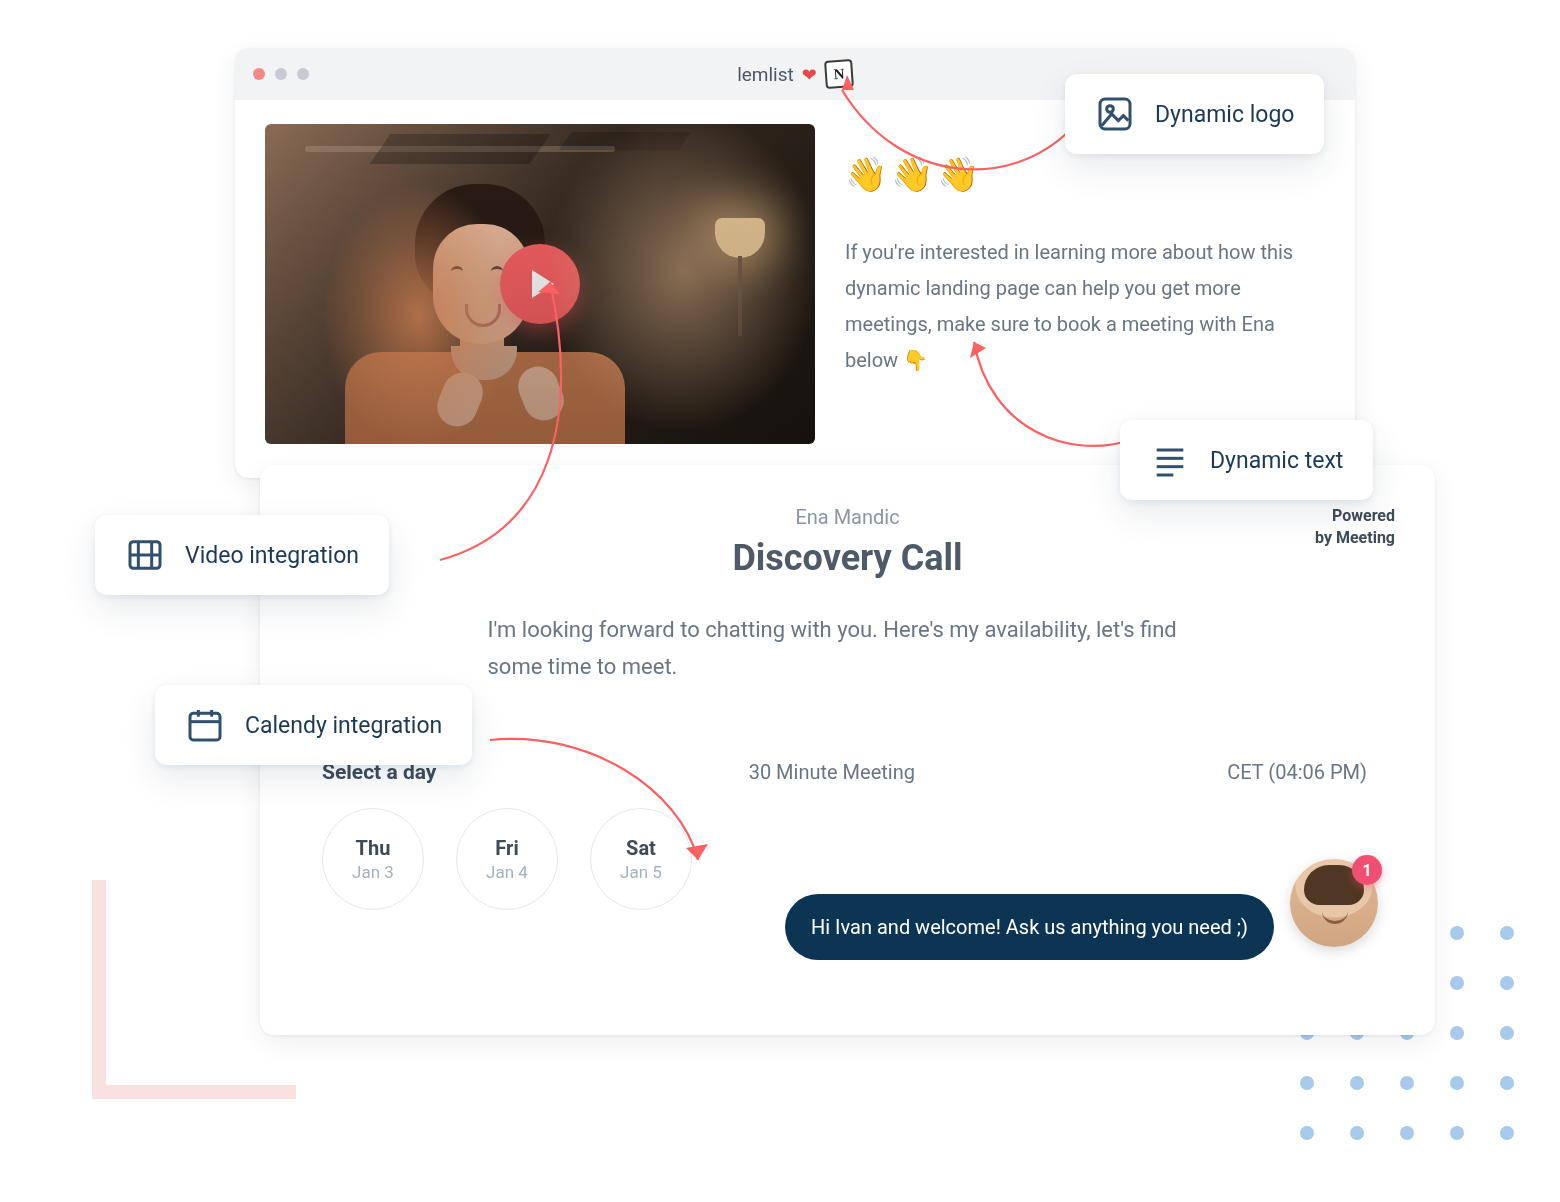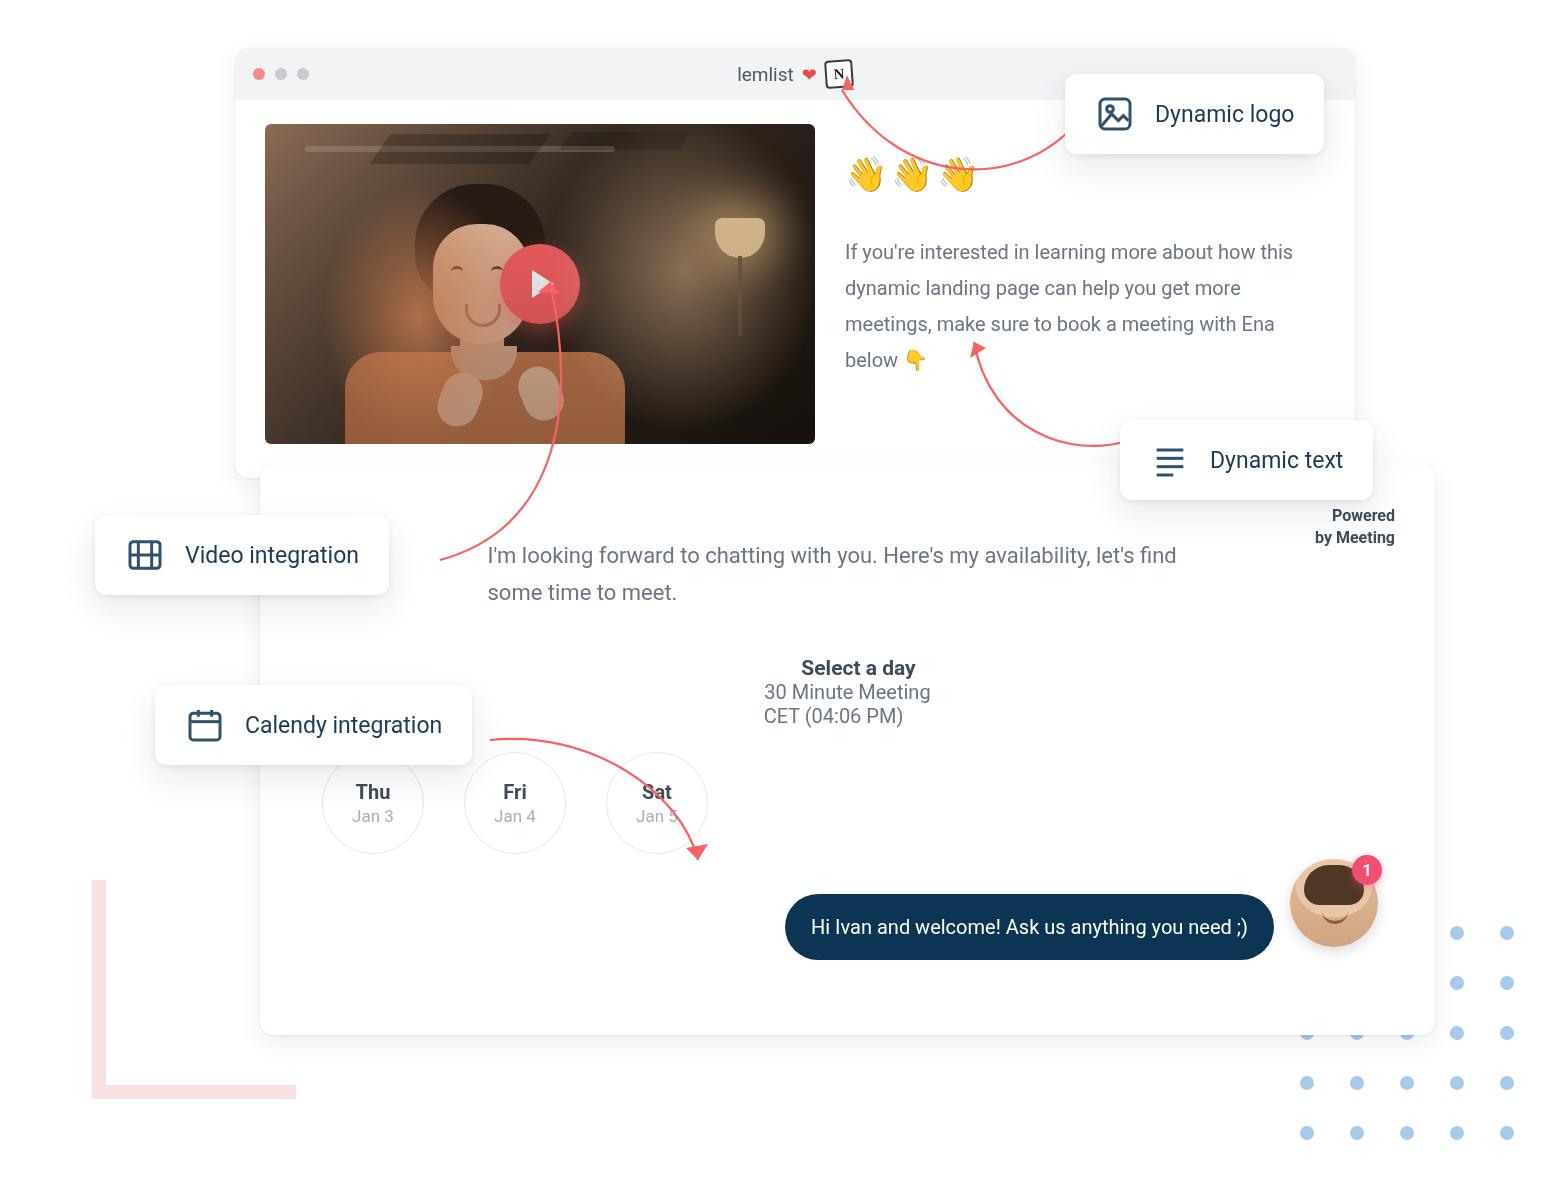--- a/index.html
+++ b/index.html
@@ -64,25 +64,25 @@
   .emoji-row{font-size:34px;letter-spacing:4px;}
   .hero-p{color:#6a7684;font-size:20px;line-height:1.8;}
   .pointer{font-size:20px;}
   
   .cal-card{position:absolute;left:260px;top:465px;width:1095px;min-height:480px;background:var(--panel);border-radius:14px;box-shadow:var(--shadow);z-index:2;padding:40px 40px 50px;}
   .cal-head{text-align:center;}
   .who{color:#8a96a4;font-size:20px;}
   .what{color:#4e5a67;font-size:36px;font-weight:700;margin-top:8px;}
   .powered{position:absolute;right:40px;top:40px;font-weight:700;color:#3e4b59;font-size:16px;text-align:right;line-height:1.35;}
   .cal-sub{margin:32px auto 0;text-align:left;color:#6a7684;font-size:22px;line-height:1.7;max-width:720px;}
-  .cal-bar{display:flex;align-items:center;justify-content:space-between;margin-top:44px;flex-direction:column;}
+  .cal-bar{display:flex;align-items:center;justify-content:space-between;margin-top:74px;}
   .sel-label{font-weight:700;color:#3e4b59;font-size:21px;margin-left:22px;}
   .duration{color:#6a7684;font-size:20px;}
   .tz{color:#6a7684;font-size:20px;margin-right:28px;}
-  .days{display:flex;gap:40px;margin-top:24px;margin-left:22px;}
+  .days{display:flex;gap:32px;margin-top:24px;margin-left:22px;}
   .day-chip{width:100px;height:100px;border-radius:50%;border:1px solid #e3e7ec;display:flex;flex-direction:column;align-items:center;justify-content:center;background:#fff;}
   .day-dow{font-size:20px;font-weight:700;color:#3e4b59;}
   .day-date{font-size:17px;color:#a7b1bc;margin-top:2px;}
   
   .chat{position:absolute;left:785px;top:846px;z-index:5;display:flex;align-items:center;gap:16px;}
   .bubble{background:var(--bubble);color:#fff;font-size:20px;line-height:1.5;padding:18px 26px;border-radius:34px;max-width:470px;margin-top:48px;}
   .avatar-wrap{position:relative;width:88px;height:88px;}
   .avatar{width:88px;height:88px;border-radius:50%;overflow:hidden;background:radial-gradient(60px 50px at 50% 30%, #e8c7a9 0 38px, transparent 39px),linear-gradient(#e2b997,#d0a582);box-shadow:0 4px 14px rgba(0,0,0,.15);}
   .avatar .hair{position:absolute;left:14px;top:6px;width:60px;height:40px;background:#503723;border-radius:26px 26px 16px 16px;}
   .avatar .smile{position:absolute;left:32px;top:50px;width:26px;height:12px;border-bottom:3px solid #8c5b44;border-radius:0 0 20px 20px;}
@@ -158,20 +158,24 @@
         </p>
       </div>
     </div>
   </div>
 
   <div class="cal-card">
     <div class="powered">
       <span>Powered</span><br>
       <span>by Meeting</span>
     </div>
+    <div class="cal-head">
+      <div class="who">Ena Mandic</div>
+      <div class="what">Discovery Call</div>
+    </div>
     <div class="cal-sub">I'm looking forward to chatting with you. Here's my availability, let's find some time to meet.</div>
 
     <div class="cal-bar">
       <div class="sel-label">Select a day</div>
       <div class="duration">30 Minute Meeting</div>
       <div class="tz">CET (04:06 PM)</div>
     </div>
 
     <div class="days">
       <div class="day-chip">

